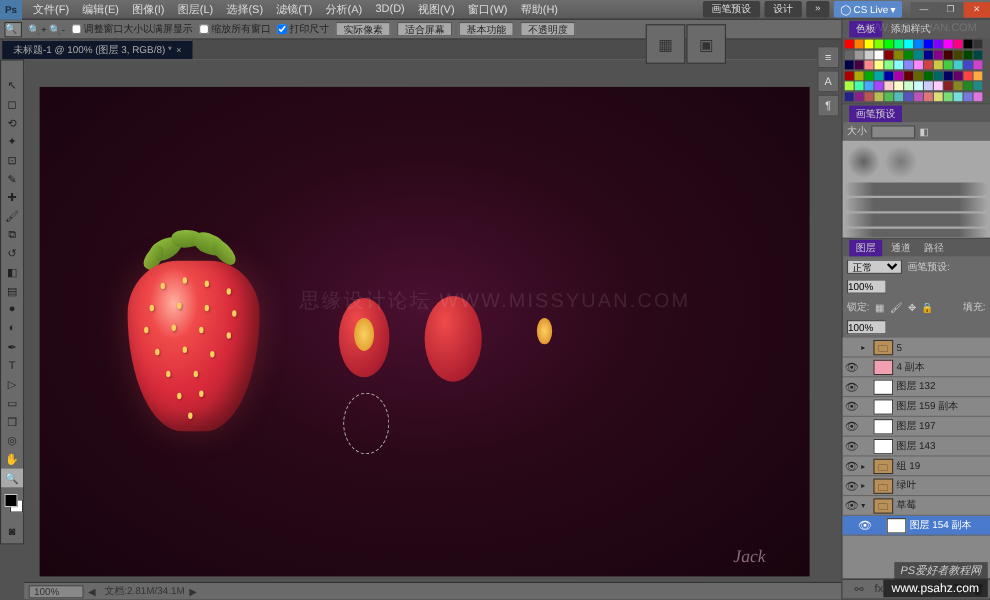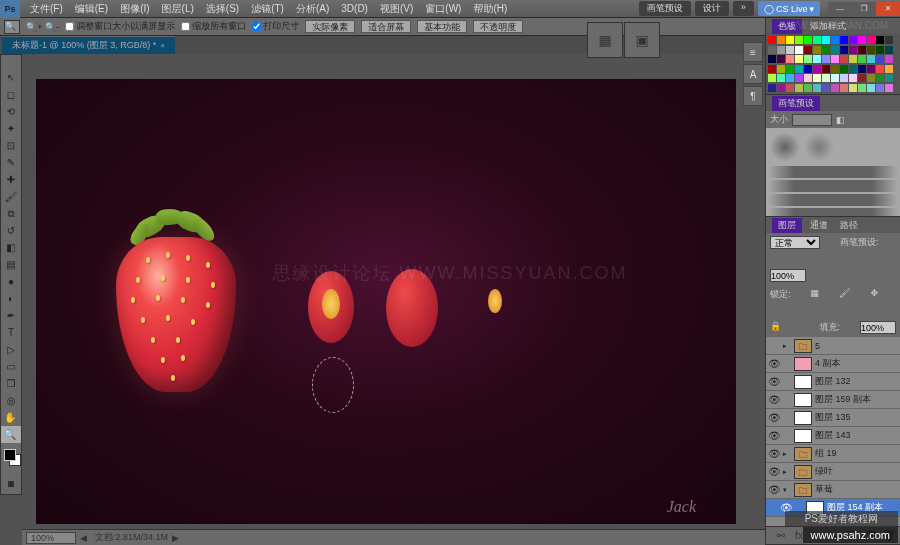--- a/index.html
+++ b/index.html
@@ -16,21 +16,21 @@
 .win-close { background: #d04a2a; }
 .win-minmax { background: #5a5a5a; }
 
 .optionsbar { height: 18px; background: #6a6a6a; border-bottom: 1px solid #2a2a2a; display: flex; align-items: center; font-size: 9px; color: #222; padding: 0 4px; gap: 6px; }
 .optionsbar .tool-icon { width: 16px; height: 14px; background: #888; border: 1px solid #333; }
 .optionsbar label { display: flex; align-items: center; gap: 2px; }
 .optionsbar input[type=checkbox] { width: 9px; height: 9px; }
 .optionsbar .btn { background: #a8a8a8; border: 1px solid #555; padding: 0 6px; height: 13px; line-height: 12px; font-size: 9px; cursor: pointer; color: #222; }
 
 .doctabs { height: 18px; background: #4c4c4c; display: flex; align-items: center; font-size: 9px; color: #aaa; padding: 0 2px; }
-.doctab { padding: 2px 10px; background: #0c4a6e; border-top: 1px solid #666; margin-right: 2px; cursor: pointer; white-space: nowrap; }
+.doctab { padding: 2px 10px; background: #0f172a; border-top: 1px solid #666; margin-right: 2px; cursor: pointer; white-space: nowrap; }
 .doctab.active { background: #6a6a6a; color: #ddd; }
 .doctab .x { margin-left: 4px; font-size: 8px; }
 
 .toolbox { position: absolute; left: 0; top: 54px; width: 22px; background: #6a6a6a; border: 1px solid #333; padding: 14px 0 2px 0; display: flex; flex-direction: column; }
 .toolbox .tool { width: 20px; height: 17px; margin: 0 auto; display: flex; align-items: center; justify-content: center; cursor: pointer; font-size: 10px; color: #222; }
 .toolbox .tool.sel { background: #aaa; }
 .toolbox .swatch-pair { position: relative; height: 28px; margin-top: 4px; }
 .toolbox .swatch-fg { position: absolute; width: 12px; height: 12px; background: #000; border: 1px solid #ccc; left: 3px; top: 2px; }
 .toolbox .swatch-bg { position: absolute; width: 12px; height: 12px; background: #fff; border: 1px solid #333; left: 8px; top: 7px; }
 
@@ -71,35 +71,35 @@
 .color-swatches .sw { width: 8px; height: 8px; }
 
 .brushpanel { }
 .brush-row { display: flex; align-items: center; padding: 2px 4px; font-size: 9px; color: #ccc; gap: 4px; }
 .brush-row input { width: 40px; font-size: 9px; background: #888; border: 1px solid #444; }
 .brush-list { background: #a8a8a8; height: 88px; overflow: hidden; padding: 2px; }
 .brush-list .br { height: 12px; margin: 2px 0; background: linear-gradient(to right, transparent, #333 20%, #333 80%, transparent); opacity: 0.6; border-radius: 6px; }
 .brush-list .br.round { width: 30px; height: 30px; background: radial-gradient(#333, transparent 70%); border-radius: 50%; display: inline-block; margin: 2px; }
 
 .layerpanel { flex: 1; display: flex; flex-direction: column; }
-.layer-opts { padding: 3px 4px; font-size: 9px; color: #ccc; display: flex; flex-wrap: wrap; gap: 20px; align-items: flex-start; }
+.layer-opts { padding: 3px 4px; font-size: 9px; color: #ccc; display: flex; flex-wrap: wrap; gap: 5px; align-items: center; }
 .layer-opts select, .layer-opts input { font-size: 9px; background: #ccc; border: 1px solid #444; height: 13px; }
 .layer-list { flex: 1; background: #888; overflow-y: auto; font-size: 9px; }
 .layer-item { display: flex; align-items: center; height: 18px; border-bottom: 1px solid #666; padding: 0 2px; gap: 3px; color: #222; cursor: pointer; }
 .layer-item.sel { background: #4a7acc; color: #fff; }
 .layer-item .eye { width: 12px; font-size: 10px; text-align: center; }
 .layer-item .thumb { width: 18px; height: 14px; background: #fff; border: 1px solid #333; flex-shrink: 0; }
 .layer-item .tri { font-size: 7px; width: 8px; }
 .layer-footer { height: 18px; background: #6a6a6a; border-top: 1px solid #333; display: flex; align-items: center; justify-content: flex-end; gap: 4px; padding: 0 4px; }
 .layer-footer .ic { width: 14px; height: 14px; font-size: 10px; color: #333; display: flex; align-items: center; justify-content: center; cursor: pointer; }
 
 .watermark { position: absolute; left: 50%; top: 50%; transform: translate(-50%, -50%); font-size: 18px; color: rgba(255,255,255,0.1); pointer-events: none; letter-spacing: 2px; white-space: nowrap; }
 .watermark-tr { position: absolute; right: 12px; top: 20px; font-size: 10px; color: rgba(255,255,255,0.15); pointer-events: none; }
 .watermark-br { position: absolute; right: 2px; bottom: 2px; background: rgba(0,0,0,0.6); color: #fff; font-size: 11px; padding: 2px 8px; pointer-events: none; }
-.watermark-br2 { position: absolute; right: 2px; bottom: 18px; background: rgba(50,50,50,0.7); color: #ccc; font-size: 10px; padding: 1px 20px; pointer-events: none; }
+.watermark-br2 { position: absolute; right: 2px; bottom: 18px; background: rgba(50,50,50,0.7); color: #ccc; font-size: 10px; padding: 1px 6px; pointer-events: none; font-style: italic; }
 .hruler { position: absolute; left: 22px; top: 54px; right: 157px; height: 14px; background: #888; border-bottom: 1px solid #444; }
 </style>
 </head>
 <body>
 
 <div class="menubar">
   <div class="ps-logo">Ps</div>
   <div class="menu-item">文件(F)</div>
   <div class="menu-item">编辑(E)</div>
   <div class="menu-item">图像(I)</div>
@@ -415,21 +415,21 @@
         <div class="layer-item">
           <div class="eye">👁</div>
           <div class="tri"></div>
           <div class="thumb"></div>
           <div>图层 159 副本</div>
         </div>
         <div class="layer-item">
           <div class="eye">👁</div>
           <div class="tri"></div>
           <div class="thumb"></div>
-          <div>图层 135</div>
+          <div>图层 197</div>
         </div>
         <div class="layer-item">
           <div class="eye">👁</div>
           <div class="tri"></div>
           <div class="thumb"></div>
           <div>图层 143</div>
         </div>
         <div class="layer-item">
           <div class="eye">👁</div>
           <div class="tri">▸</div>

